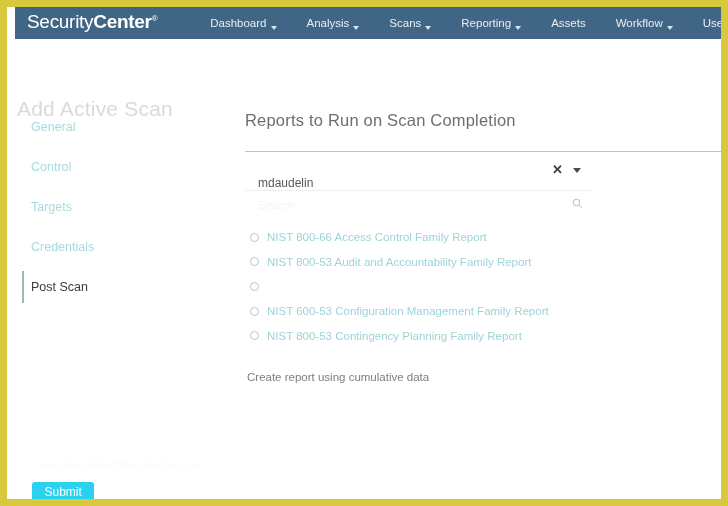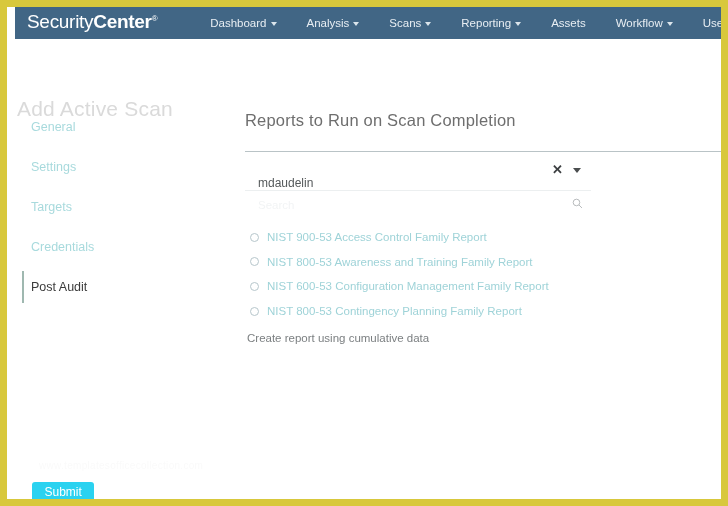--- a/index.html
+++ b/index.html
@@ -58,21 +58,21 @@
     margin-left: 38px;
     gap: 0px;
   }
   .navitem {
     color: #e8eef3;
     font-size: 11.5px;
     padding: 0 15px;
     white-space: nowrap;
     cursor: pointer;
     display: flex;
-    align-items: center;
+    align-items: flex-end;
     gap: 4px;
   }
   .navcaret {
     display: inline-block;
     width: 0; height: 0;
     border-left: 3.5px solid transparent;
     border-right: 3.5px solid transparent;
     border-top: 4px solid #dbe5ec;
     position: relative;
     top: 1px;
@@ -234,21 +234,21 @@
     background: #ffffff;
   }
   .option-label {
     font-size: 11.5px;
     color: #9fd3d8;
     white-space: nowrap;
   }
 
   
   #cumulative {
-    margin-top: 9px;
+    margin-top: 23px;
     margin-left: 9px;
     font-size: 11.5px;
     color: #7b7f81;
     white-space: nowrap;
   }
 
   
   #watermark {
     position: absolute;
     left: 32px;
@@ -328,30 +328,30 @@
     </div>
   </div>
 
   <div id="pagetitle">Add Active Scan</div>
 
   <div id="sidebar">
     <div class="side-item">
       <span>General</span>
     </div>
     <div class="side-item">
-      <span>Settings</span>
+      <span>Control</span>
     </div>
     <div class="side-item">
       <span>Targets</span>
     </div>
     <div class="side-item">
       <span>Credentials</span>
     </div>
     <div class="side-item active">
-      <span>Post Audit</span>
+      <span>Post Scan</span>
     </div>
   </div>
 
   <div id="main">
 
     <div id="section-heading">Reports to Run on Scan Completion</div>
     <div id="heading-rule"></div>
 
     <div id="selected-row">
       <span id="selected-value">mdaudelin</span>
@@ -363,25 +363,28 @@
       <input id="search-input" type="text" placeholder="Search" style="">
       <svg id="search-icon" viewBox="0 0 16 16">
         <circle cx="6.5" cy="6.5" r="4.8" fill="none" stroke="#a9adaf" stroke-width="1.2"></circle>
         <line x1="10.2" y1="10.2" x2="14.5" y2="14.5" stroke="#a9adaf" stroke-width="1.2"></line>
       </svg>
     </div>
 
     <div id="option-list">
       <div class="option-row">
         <span class="radio"></span>
-        <span class="option-label">NIST 900-53 Access Control Family Report</span>
+        <span class="option-label">NIST 800-66 Access Control Family Report</span>
       </div>
       <div class="option-row">
         <span class="radio"></span>
-        <span class="option-label">NIST 800-53 Awareness and Training Family Report</span>
+        <span class="option-label">NIST 800-53 Audit and Accountability Family Report</span>
+      </div>
+      <div class="option-row">
+        <span class="radio"></span>
       </div>
       <div class="option-row">
         <span class="radio"></span>
         <span class="option-label">NIST 600-53 Configuration Management Family Report</span>
       </div>
       <div class="option-row">
         <span class="radio"></span>
         <span class="option-label">NIST 800-53 Contingency Planning Family Report</span>
       </div>
     </div>

